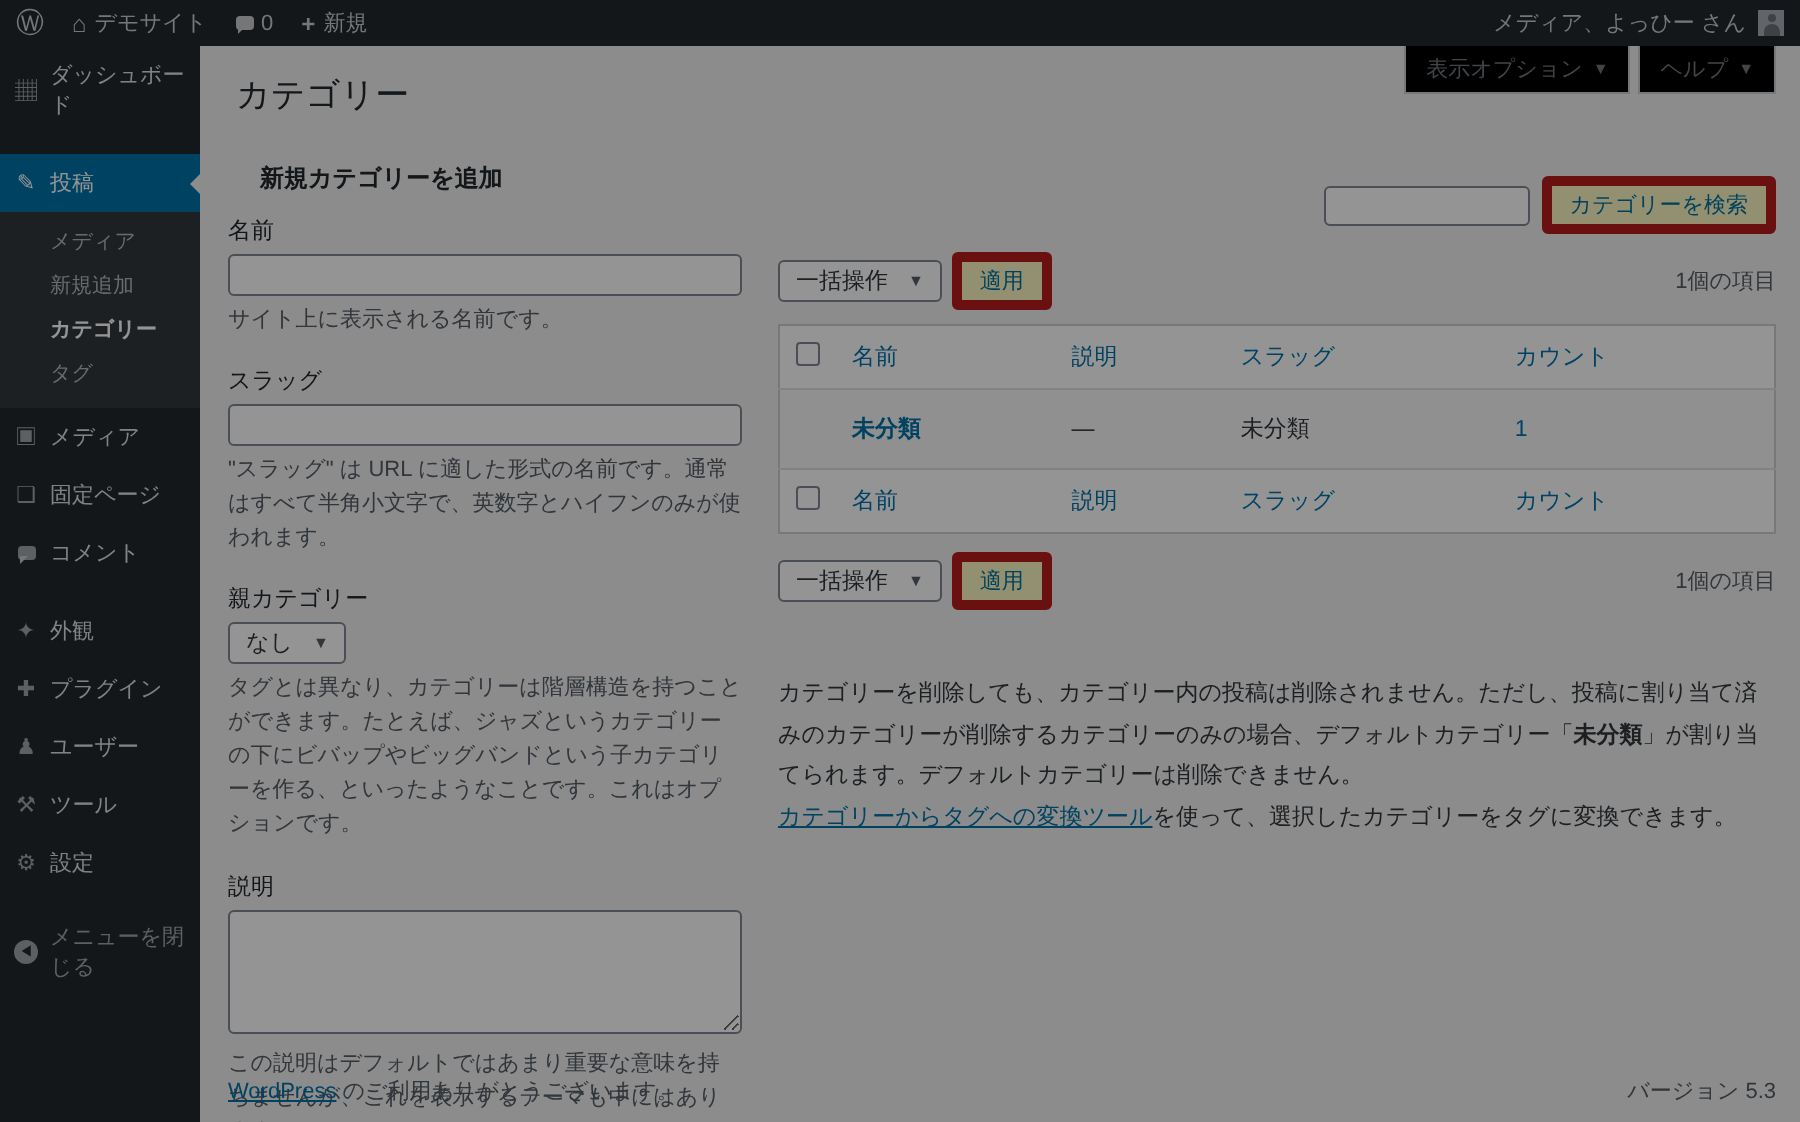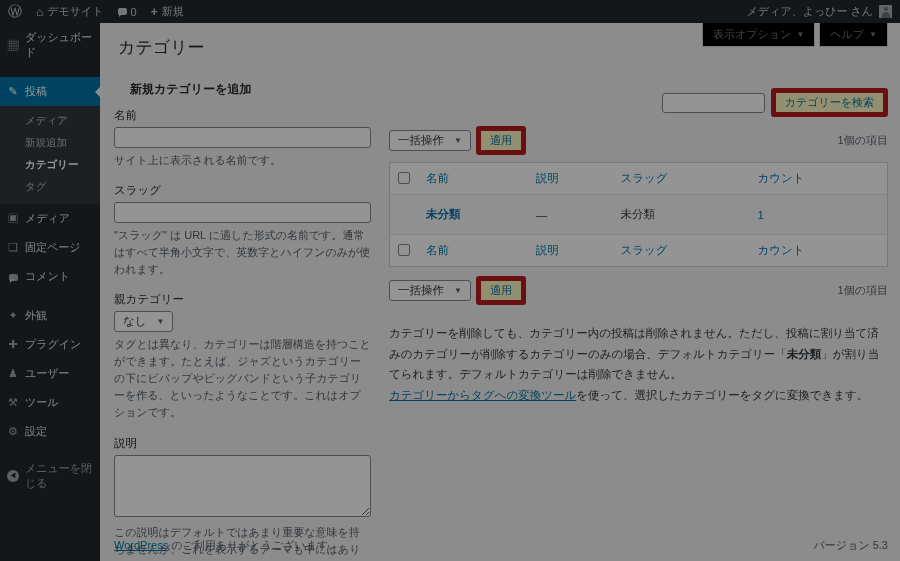--- a/index.html
+++ b/index.html
@@ -72,21 +72,21 @@
   table.wp-list td { padding:12px 8px; color:#32373c; }
   table.wp-list .cb-col { width:24px; padding-left:8px; }
   table.wp-list thead th { border-bottom:1px solid #e1e1e1; }
   table.wp-list tfoot th { border-top:1px solid #e1e1e1; }
   table.wp-list .col-count { text-align:left; }
   .row-stripe { background:#f9f9f9; }
   .row-title { color:#0073aa; font-weight:bold; cursor:pointer; }
   .count-link { color:#0073aa; cursor:pointer; }
   input[type="checkbox"].cb { width:12px; height:12px; border:1px solid #7e8993; border-radius:2px; background:#fff; appearance:none; -webkit-appearance:none; cursor:pointer; }
 
-  .notes { margin-top:18px; font-size:11.5px; color:#32373c; line-height:1.8; }
+  .notes { margin-top:32px; font-size:11.5px; color:#32373c; line-height:1.8; }
   .notes .bold { font-weight:bold; }
   a.blue-link { color:#0073aa; text-decoration:underline; cursor:pointer; }
 
   
   #footer { position:absolute; left:114px; right:12px; bottom:8px; display:flex; font-size:11px; color:#555d66; z-index:4; }
   #footer .version { margin-left:auto; }
 
   
   #dim-overlay { position:absolute; inset:0; background:rgba(0,0,0,0.42); z-index:500; pointer-events:none; }
 </style>

